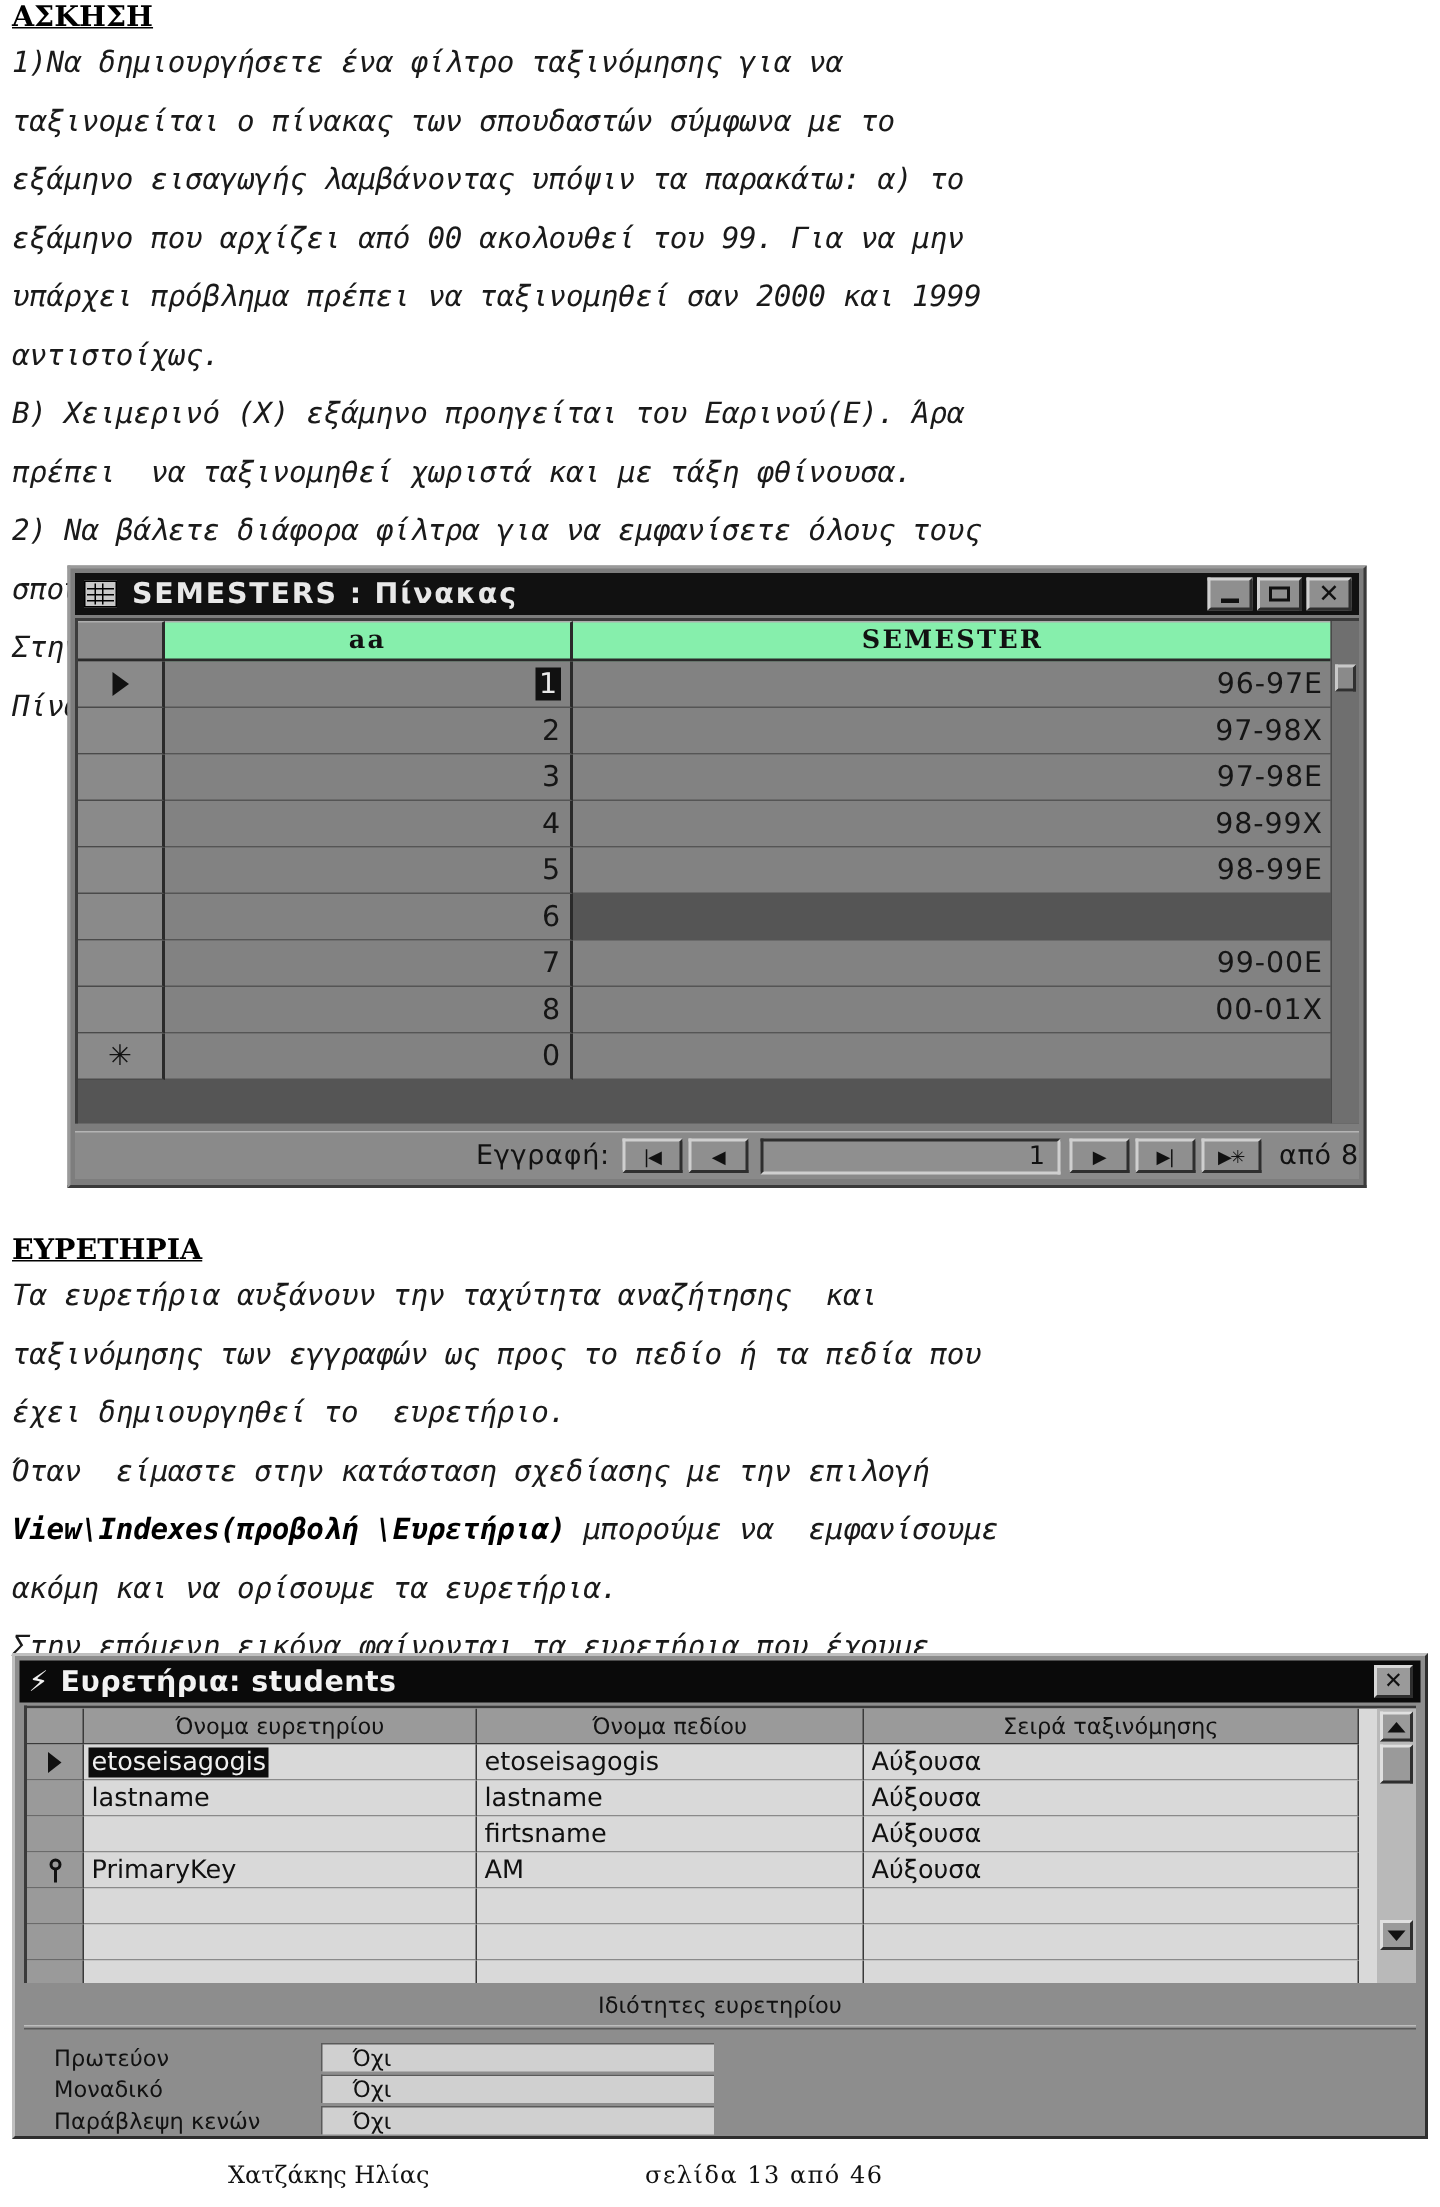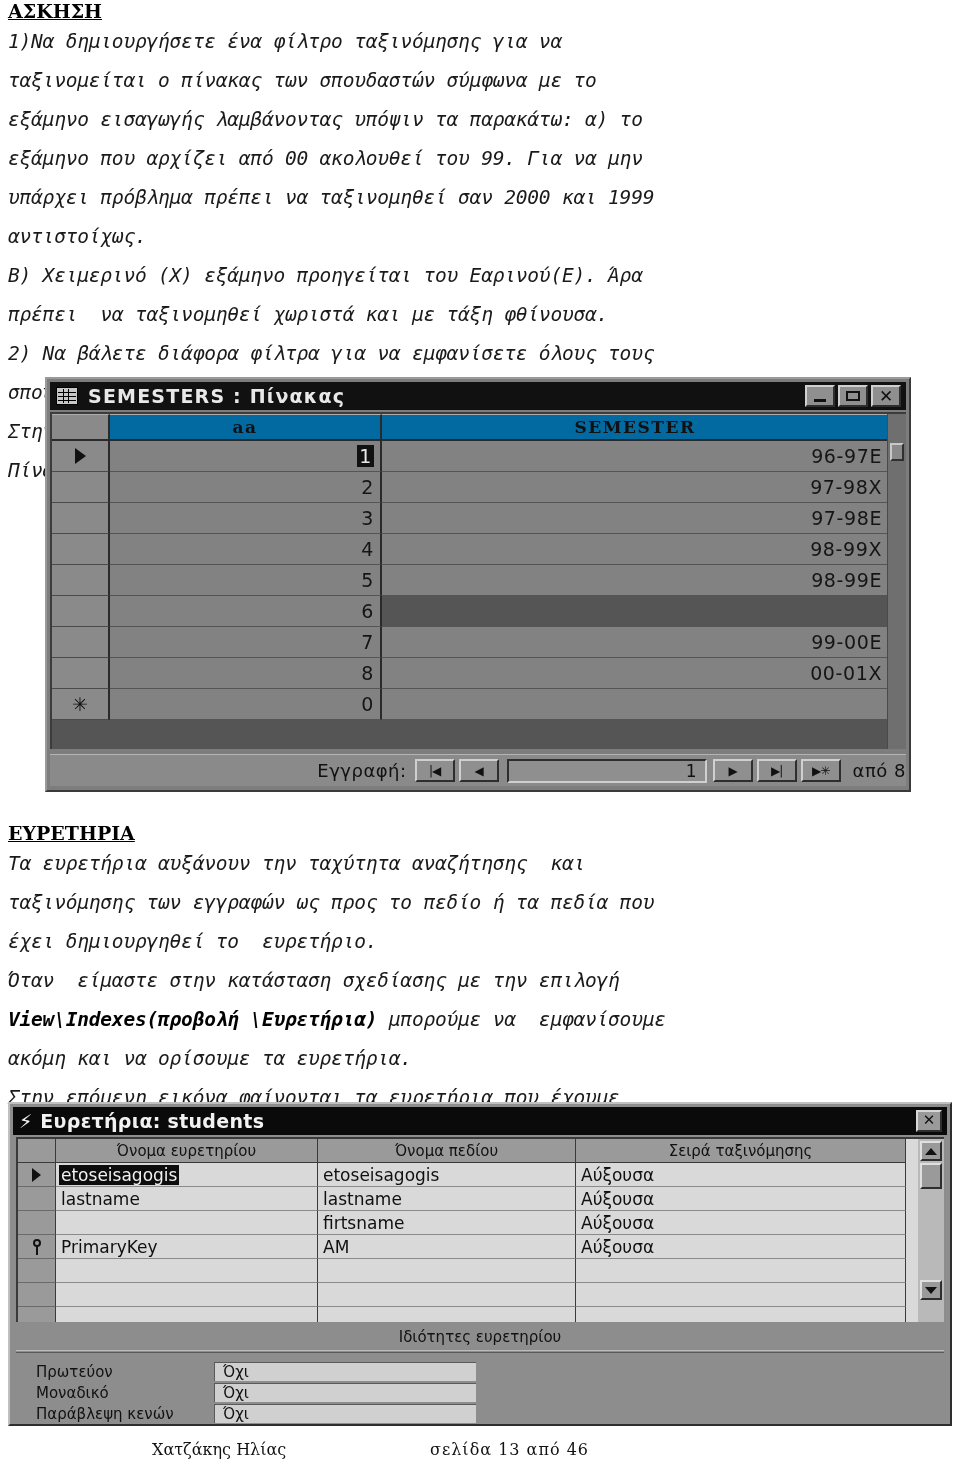--- a/index.html
+++ b/index.html
@@ -147,21 +147,21 @@
     overflow: hidden;
   }
   .w1-grid { position:absolute; left:0; top:0; width:838px; }
   .w1-hdr { display:flex; height:27px; }
   .w1-hdr .sel {
     width: 58px; background:#8a8a8a;
     border-right:2px solid #2a2a2a; border-bottom:2px solid #2a2a2a;
     border-top:1px solid #adadad; box-sizing:border-box;
   }
   .w1-hdr .col {
-    background:#0369a1;
+    background:#86efac;
     border-right:2px solid #2a2a2a; border-bottom:2px solid #2a2a2a;
     border-top:1px solid #adadad;
     box-sizing:border-box;
     display:flex; align-items:center; justify-content:center;
     font-family:"DejaVu Serif", serif;
     font-weight:bold; font-size:17px; color:#111;
     letter-spacing:1.5px;
   }
   .col-aa { width: 272px; }
   .col-sem { width: 508px; }
@@ -413,21 +413,21 @@
     width:178px;
     font-family:"DejaVu Sans", sans-serif;
     font-size:15px; color:#111;
   }
   .prop-val {
     width:262px; height:19px;
     background:#d0d0d0;
     border-top:1px solid #5a5a5a; border-left:1px solid #5a5a5a;
     box-sizing:border-box;
     display:flex; align-items:center;
-    padding-left:8px;
+    padding-left:20px;
     font-family:"DejaVu Sans", sans-serif;
     font-size:15px; color:#111;
   }
   .prop-help {
     position:absolute; left:722px; top:7px;
     width:198px; height:58px;
     border:1px solid #5a5a5a;
     box-sizing:border-box;
     display:flex; align-items:center; justify-content:center;
     text-align:center;

